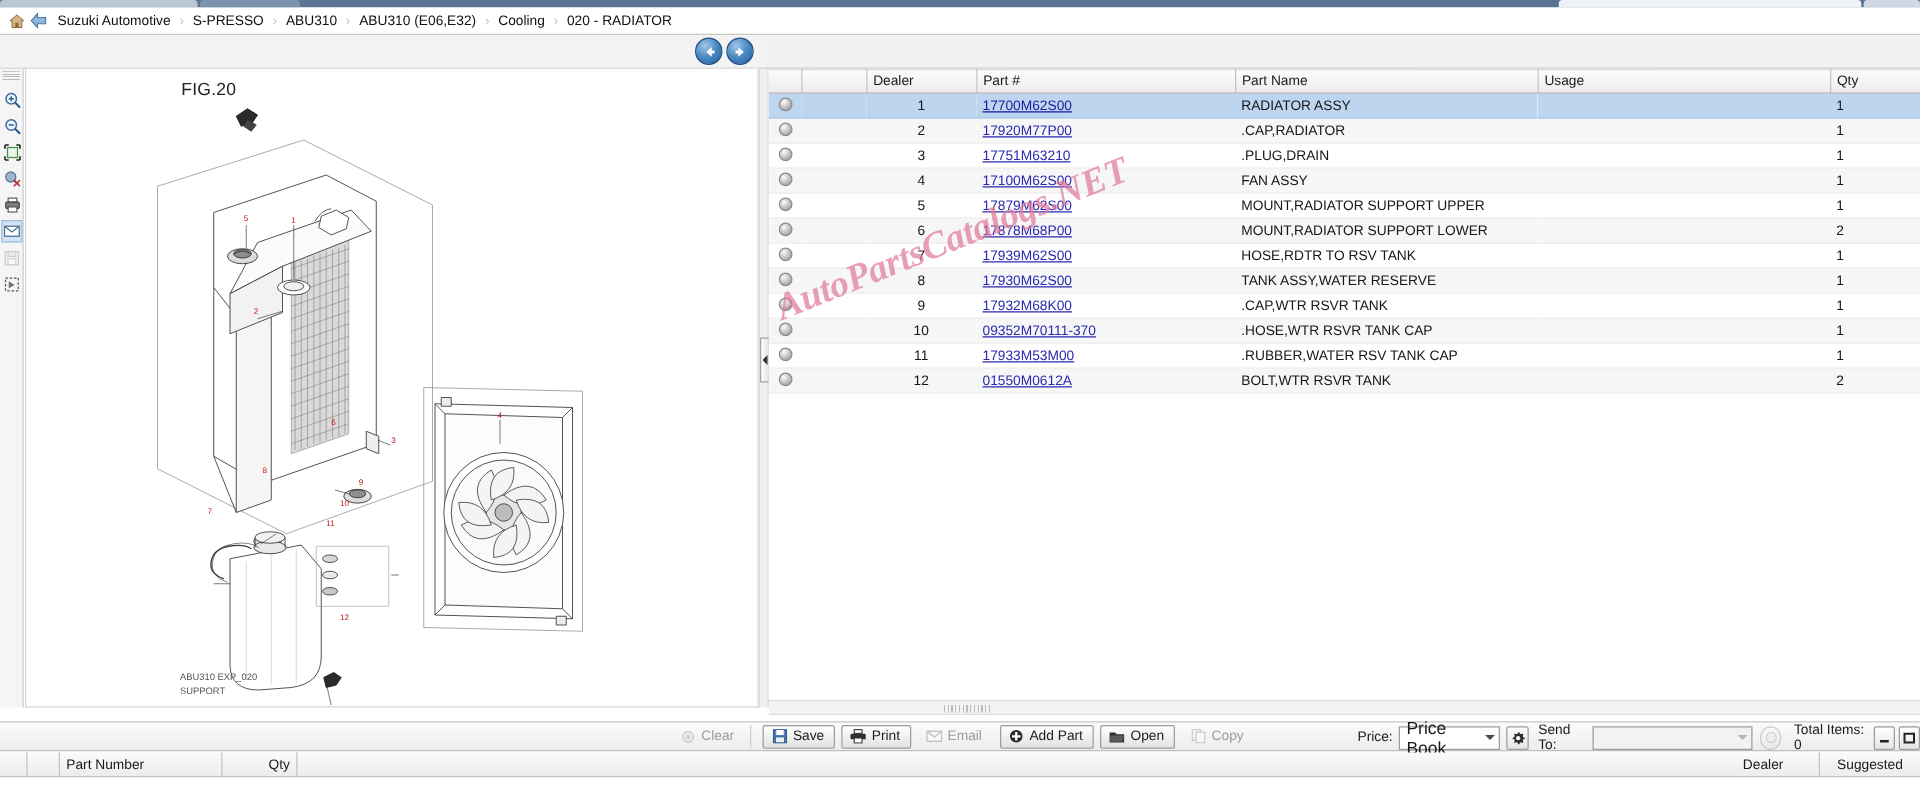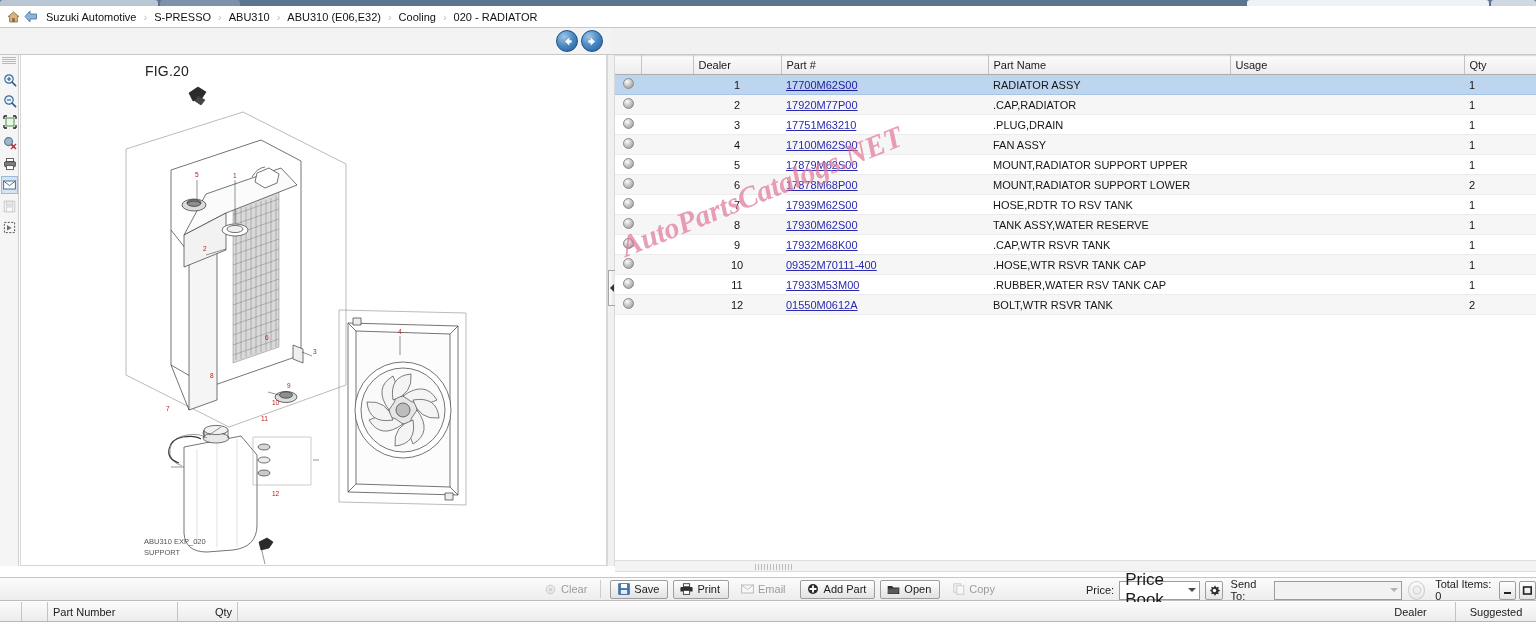--- a/index.html
+++ b/index.html
@@ -135,21 +135,21 @@
       border:1px solid #9d9d9d; border-radius:2px;
       background:linear-gradient(to bottom,#ffffff 0%,#f0f0f0 50%,#e2e2e2 100%); }
   .tb-btn.flat { border:1px solid transparent; background:transparent; color:#9c9c9c; }
   .tb-btn.flat .gi { opacity:0.42; }
   .tb-sep { width:1px; height:18px; background:#cdcdcd; margin:0 4px; }
   .gi { display:inline-flex; align-items:center; justify-content:center; width:13px; height:13px; }
 
   #price-zone { position:absolute; left:1086px; top:0; height:24px; display:flex; align-items:center; gap:0; }
   .lbl { font-size:11px; color:#1b1b1b; }
   .combo { height:19px; border:1px solid #9d9d9d; background:#fff; position:relative;
-      display:inline-flex; align-items:center; padding:0 18px 0 5px; font-size:17px; cursor:pointer; }
+      display:inline-flex; align-items:center; padding:0 18px 0 5px; font-size:14px; cursor:pointer; }
   .combo .arw { position:absolute; right:3px; top:6px; width:0;height:0;
       border-left:4px solid transparent;border-right:4px solid transparent;border-top:4px solid #4a4a4a; }
   .combo.dis { background:#f2f2f2; color:#9a9a9a; }
   .combo.dis .arw { border-top-color:#b3b3b3; }
   .sq-btn { width:19px; height:19px; border:1px solid #9d9d9d; border-radius:2px;
       background:linear-gradient(to bottom,#ffffff,#e4e4e4);
       display:inline-flex; align-items:center; justify-content:center; cursor:pointer; }
   .sq-btn.dis { opacity:0.45; }
 
   
@@ -505,21 +505,21 @@
           <td class="c-callout">9</td>
           <td><span class="partlink">17932M68K00</span></td>
           <td>.CAP,WTR RSVR TANK</td>
           <td></td>
           <td class="c-qty">1</td>
         </tr>
         <tr class="alt">
           <td style="text-align:center"><span class="rowicon"></span></td>
           <td></td>
           <td class="c-callout">10</td>
-          <td><span class="partlink">09352M70111-400</span></td>
+          <td><span class="partlink">09352M70111-370</span></td>
           <td>.HOSE,WTR RSVR TANK CAP</td>
           <td></td>
           <td class="c-qty">1</td>
         </tr>
         <tr>
           <td style="text-align:center"><span class="rowicon"></span></td>
           <td></td>
           <td class="c-callout">11</td>
           <td><span class="partlink">17933M53M00</span></td>
           <td>.RUBBER,WATER RSV TANK CAP</td>

